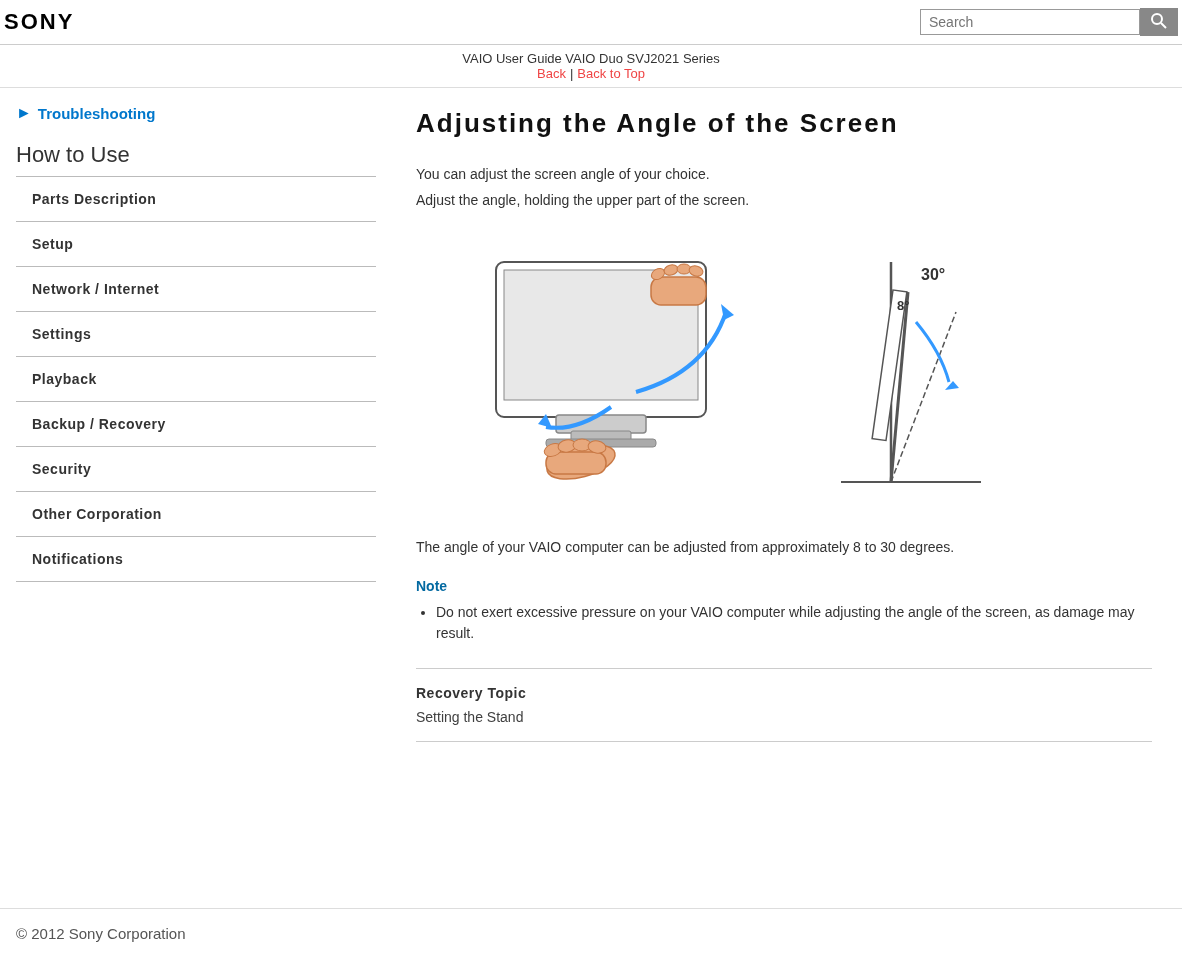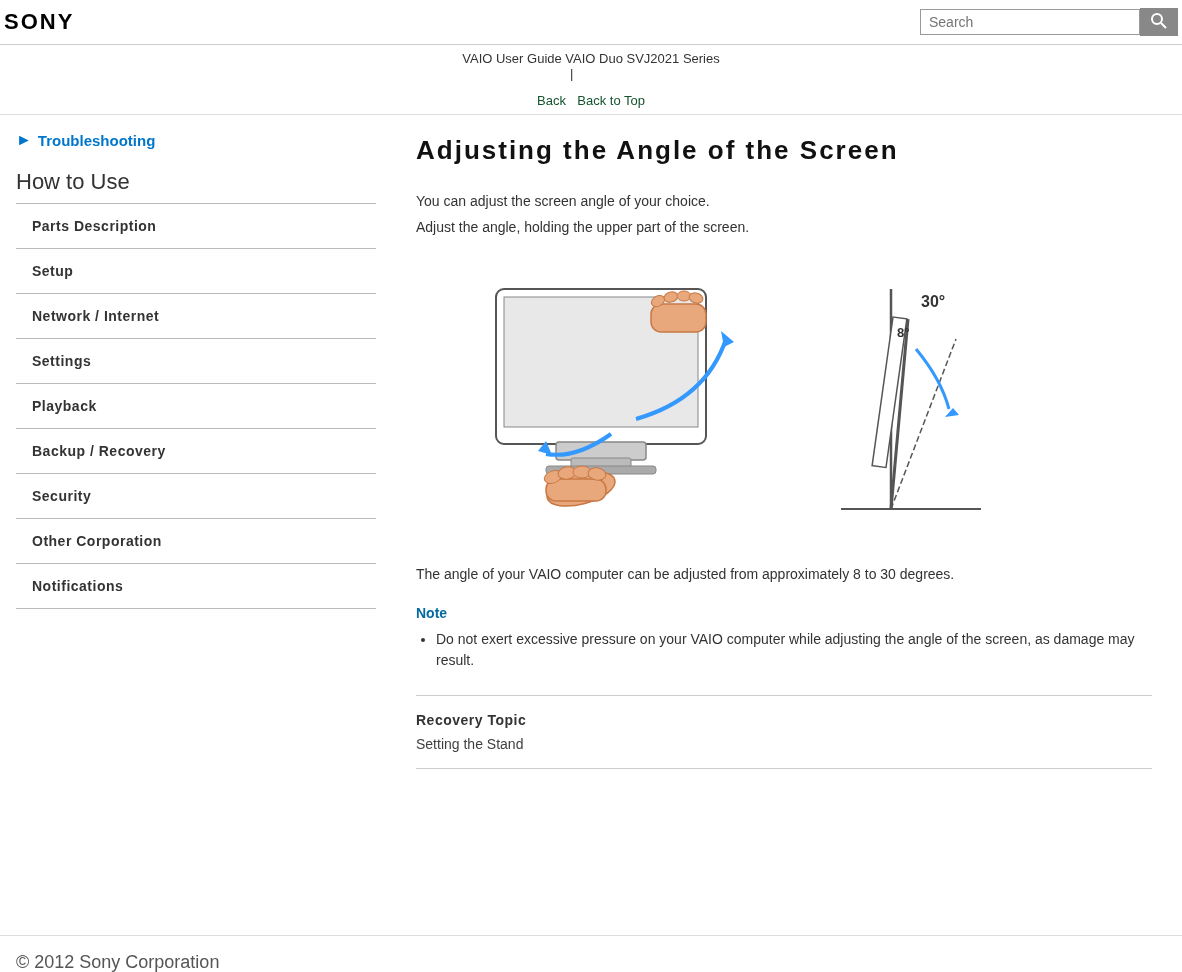--- a/index.html
+++ b/index.html
@@ -58,24 +58,23 @@
       flex-direction: column;
     }
     #breadcrumb-title {
       color: #333;
     }
     #nav-links {
       display: flex;
       gap: 4px;
     }
     .nav-link {
-      color: #14532d;
+      color: #ef4444;
       cursor: pointer;
       text-decoration: none;
-      margin-top: 27px;
     }
     .nav-separator { color: #333; }
 
     
     #main-layout {
       display: flex;
       min-height: 800px;
     }
 
     
@@ -206,21 +205,21 @@
     #related-topic-link {
       color: #404040;
       cursor: pointer;
       text-decoration: none;
       font-size: 14px;
     }
 
     
     #footer {
       padding: 16px 16px 10px 16px;
-      font-size: 18px;
+      font-size: 15px;
       color: #555;
       border-top: 1px solid #ddd;
       margin-top: 20px;
     }
   </style>
 </head>
 <body>
 
 <div id="header">
   <div id="sony-logo">SONY</div>

